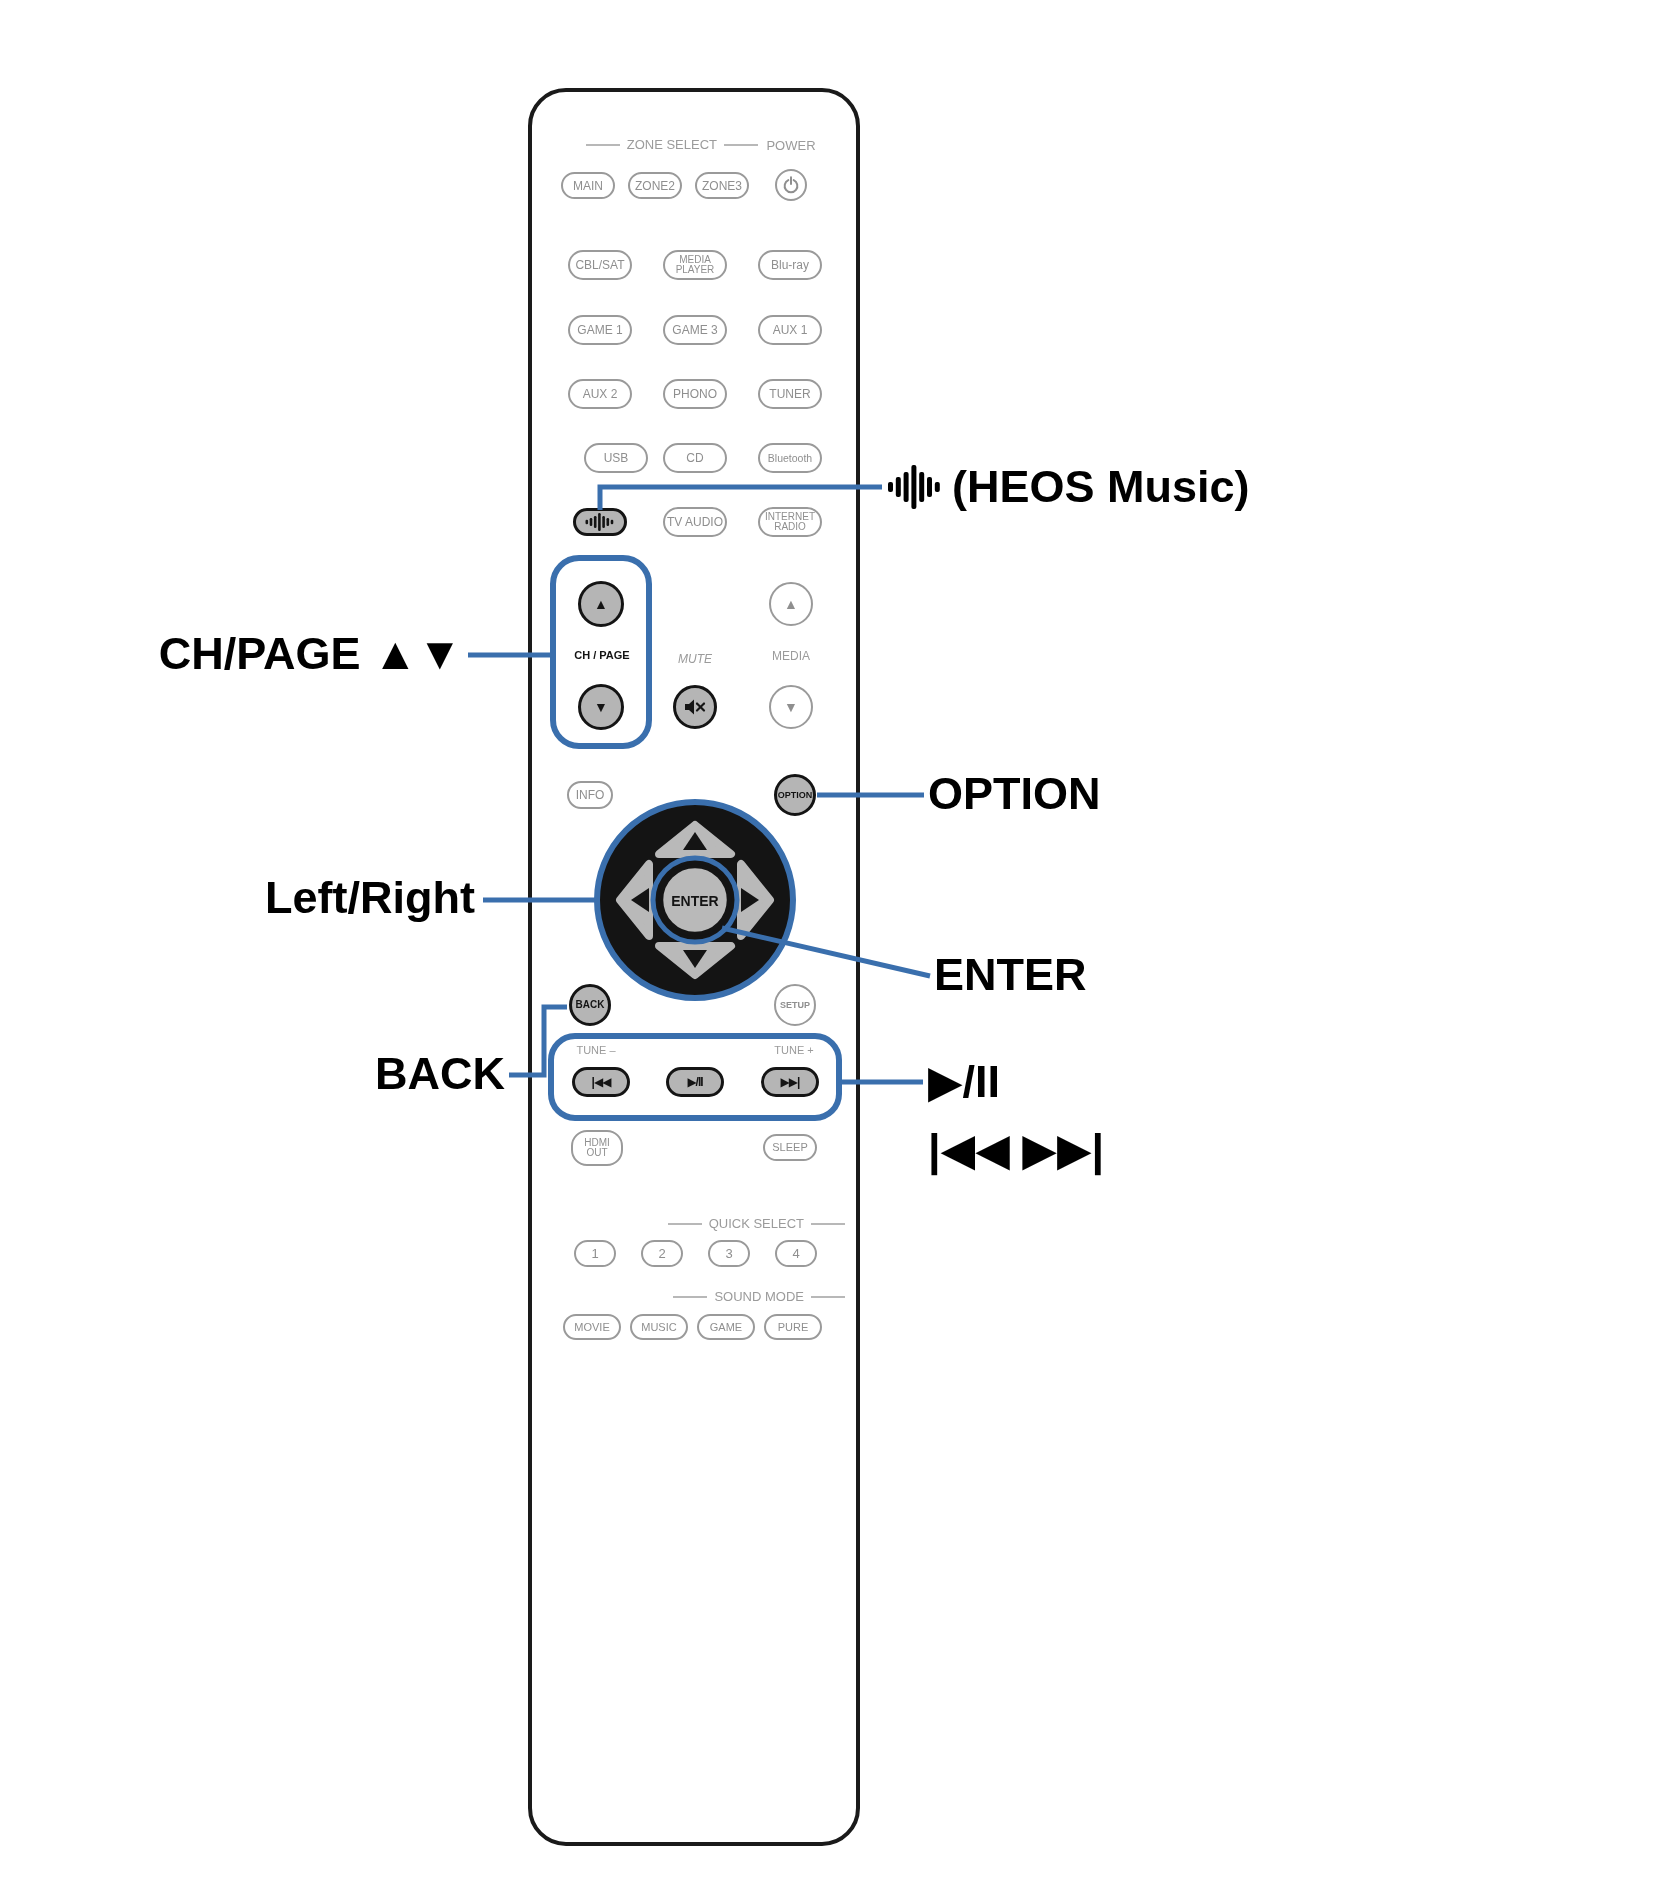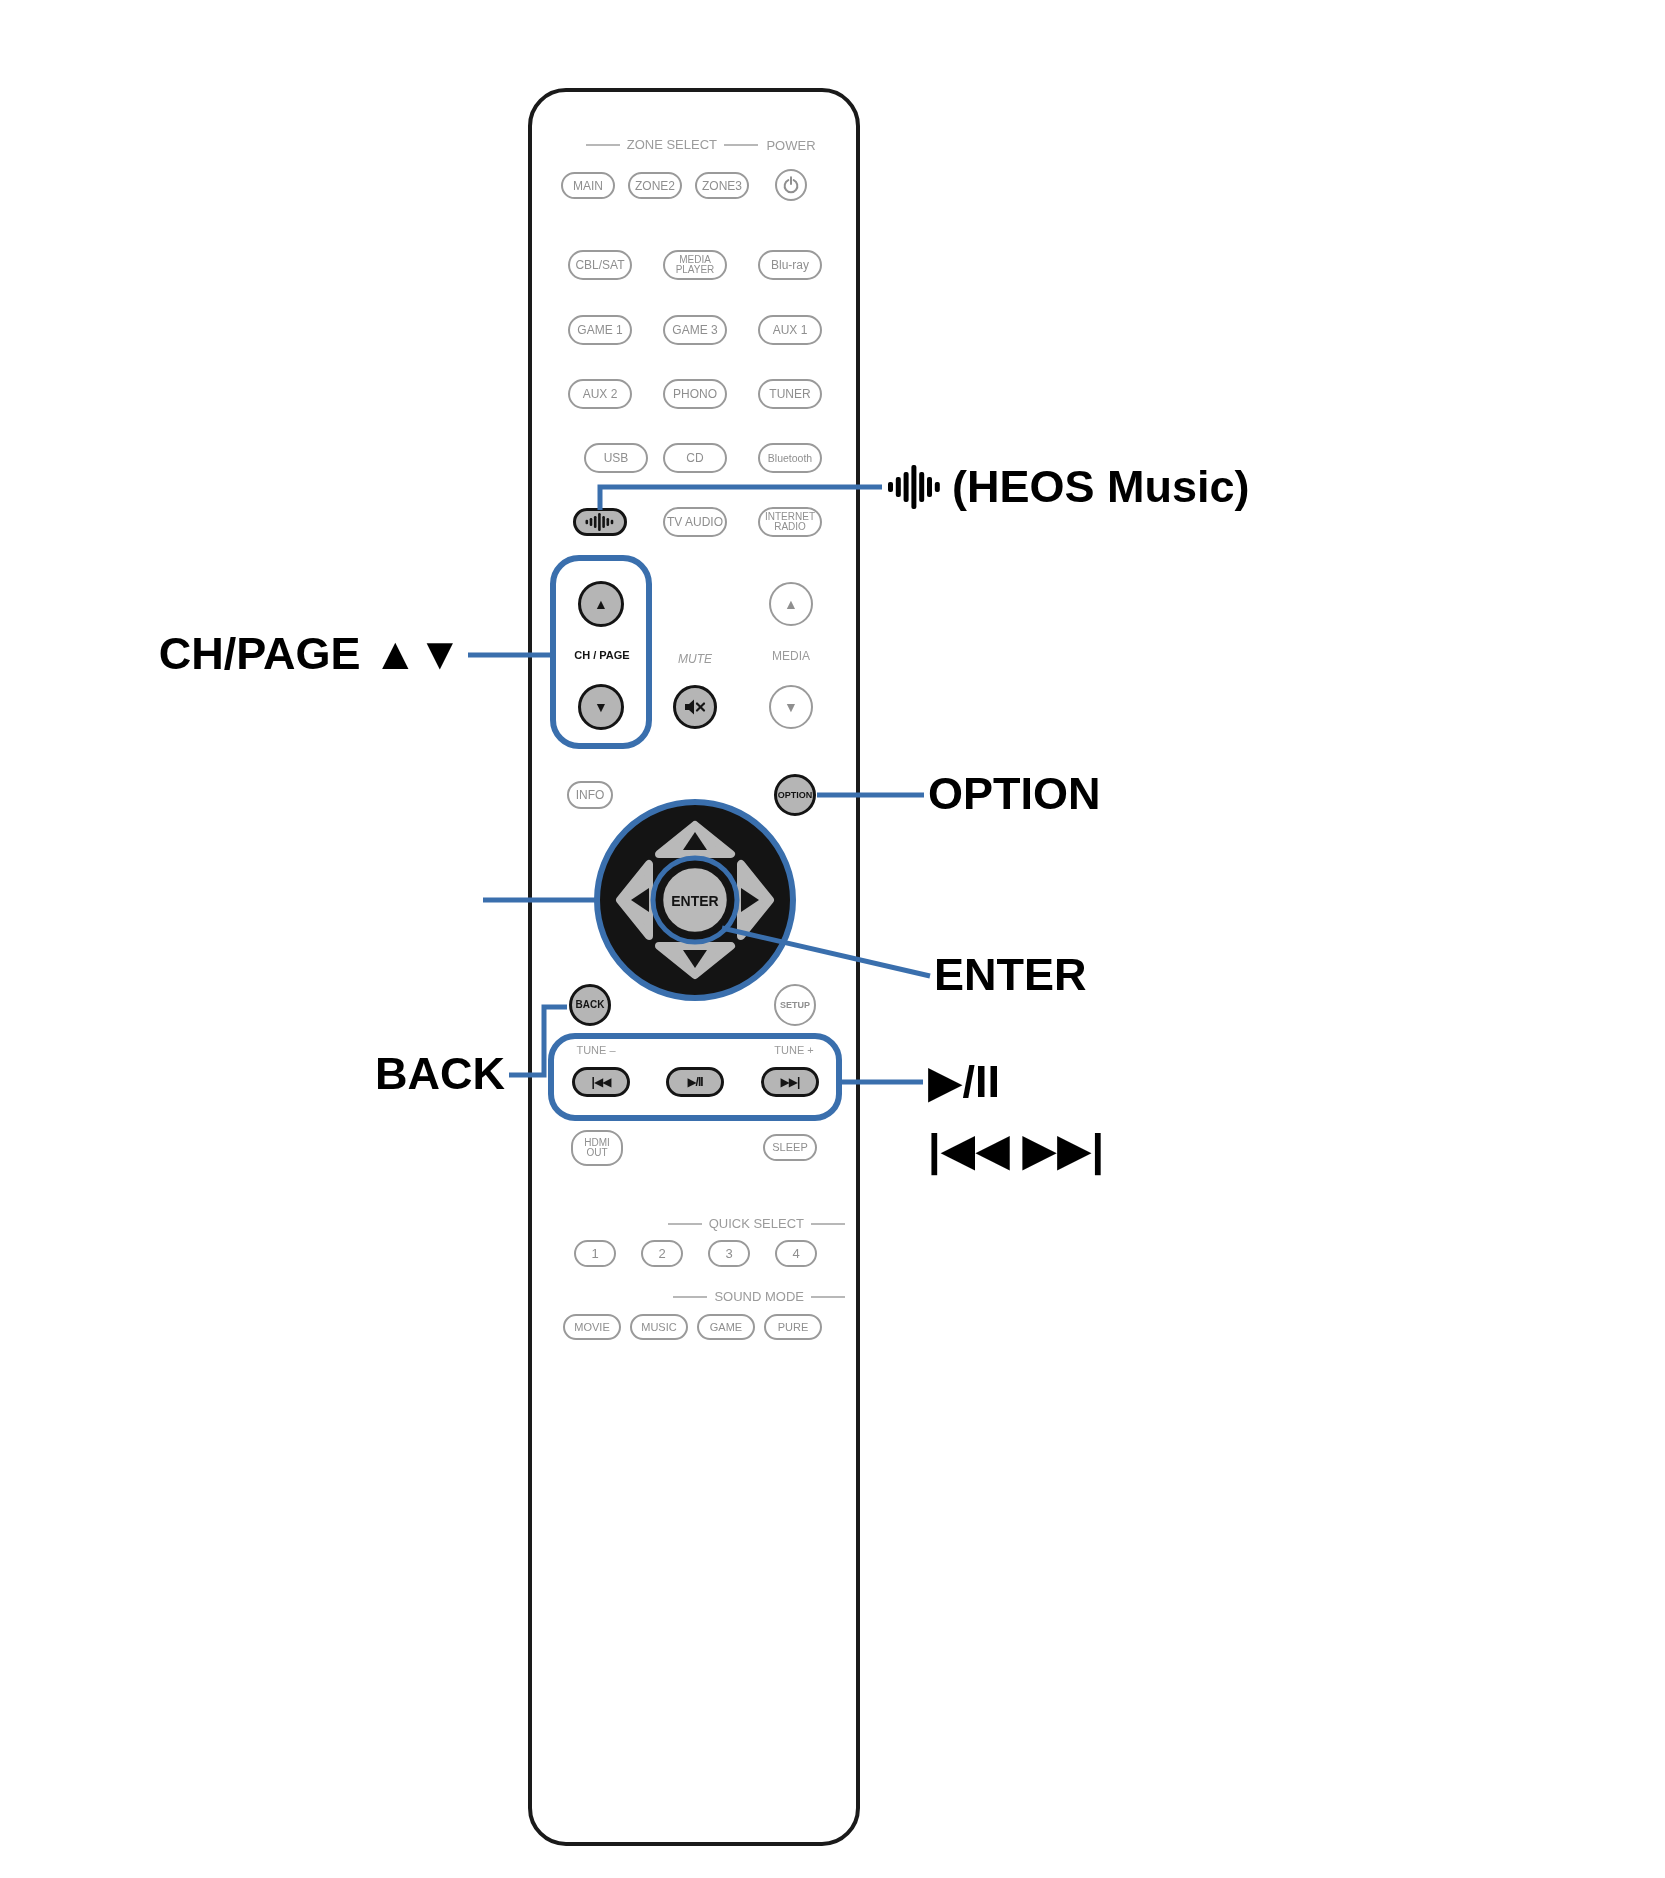--- a/index.html
+++ b/index.html
@@ -202,20 +202,21 @@
       <rect x="46.8" y="18" width="5" height="10" rx="2" fill="#000"></rect>
     </svg>
     <span>(HEOS Music)</span>
   </div>
 
   <div class="callout" style="left:100px; top:628px; width:362px; text-align:right;">CH/PAGE ▲▼</div>
 
   <div class="callout" style="left:928px; top:768px;">OPTION</div>
 
   <div class="callout" style="left:30px; top:872px; width:445px; text-align:right;">
+    <div>Left/Right</div>
   </div>
 
   <div class="callout" style="left:934px; top:949px;">ENTER</div>
 
   <div class="callout" style="left:205px; top:1048px; width:300px; text-align:right;">BACK</div>
 
   <div class="callout" style="left:928px; top:1056px;">▶/II</div>
 
   <div class="callout" style="left:928px; top:1124px;">|◀◀ ▶▶|</div>
 

